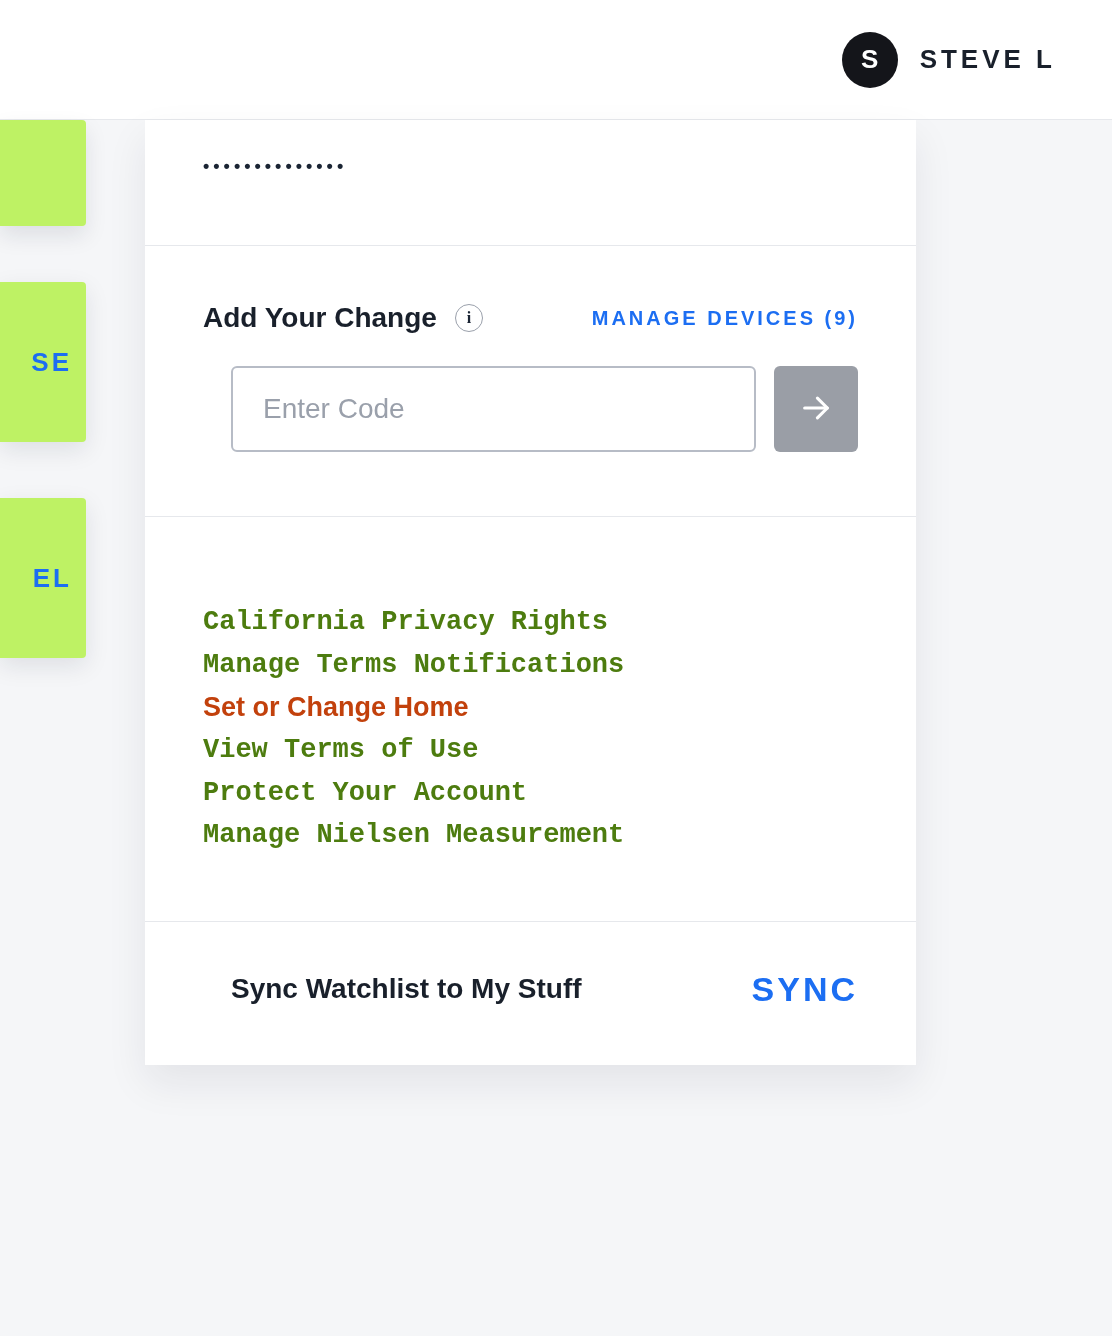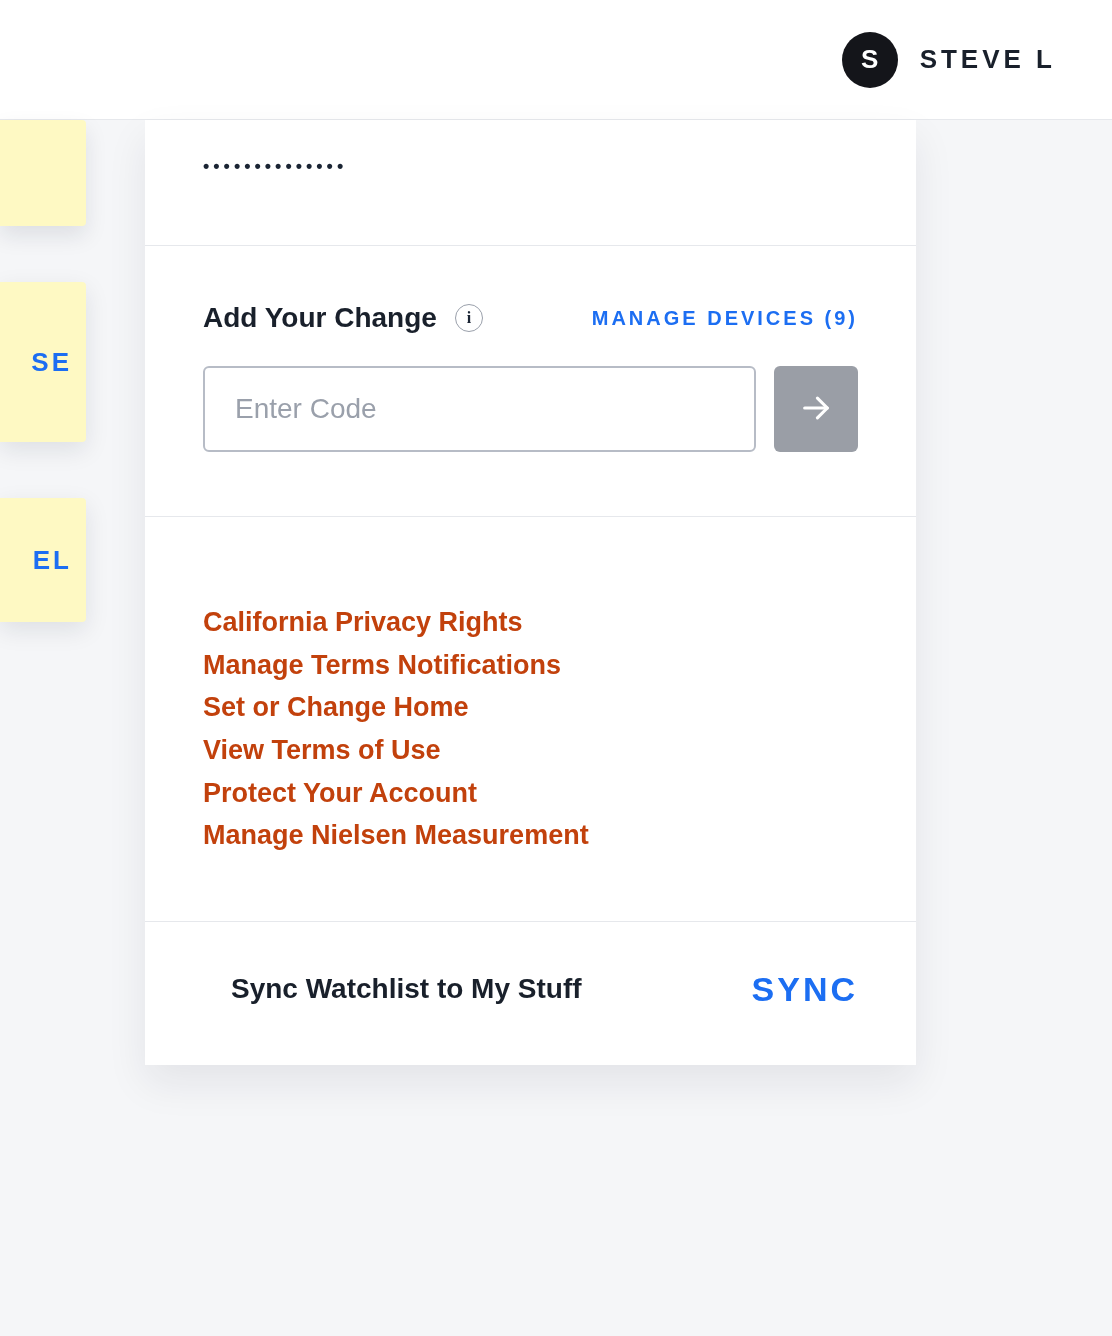--- a/index.html
+++ b/index.html
@@ -39,31 +39,31 @@
     font-weight: 700;
     letter-spacing: 4px;
     color: #19202b;
   }
 
   
   .left-card {
     position: absolute;
     left: 0;
     width: 86px;
-    background: #fef9c3;
+    background: #bef264;
     box-shadow: 0 8px 24px rgba(20,30,50,0.10);
     border-radius: 0 4px 4px 0;
     display: flex;
     align-items: center;
     justify-content: flex-end;
     padding-right: 14px;
   }
   .left-card.a { top: 120px; height: 106px; box-shadow: 0 10px 22px rgba(20,30,50,0.10); }
   .left-card.b { top: 282px; height: 160px; }
-  .left-card.c { top: 498px; height: 124px; }
+  .left-card.c { top: 498px; height: 160px; }
   .left-link-frag {
     color: #1c6ef2;
     font-weight: 700;
     letter-spacing: 3px;
     font-size: 26px;
   }
 
   
   .main-card {
     position: absolute;
@@ -125,20 +125,21 @@
   }
   .code-input {
     flex: 1;
     height: 86px;
     border: 2px solid #b7bcc6;
     border-radius: 6px;
     padding: 0 30px;
     font-size: 28px;
     color: #19202b;
     outline: none;
+    margin-left: 28px;
   }
   .code-input::placeholder { color: #9aa0ab; }
   .submit-btn {
     width: 84px; height: 86px;
     border: none;
     border-radius: 6px;
     background: #9a9ea6;
     display: flex; align-items: center; justify-content: center;
     cursor: pointer;
   }
@@ -148,21 +149,21 @@
     margin-top: 28px;
   }
   .links-list a, .links-list .darklink {
     display: block;
     font-size: 27px;
     line-height: 1.58;
     font-weight: 600;
     text-decoration: none;
     cursor: pointer;
   }
-  .links-list a { color: #c2410c; }
+  .links-list a { color: #4d7c0f; font-family: Liberation Mono, monospace; }
   .links-list .darklink { color: #c2410c; }
 
   .sync-section { padding: 48px 58px 56px 58px; }
   .sync-title {
     font-size: 28px;
     font-weight: 700;
     color: #19202b;
     margin-left: 28px;
   }
   .sync-btn {

